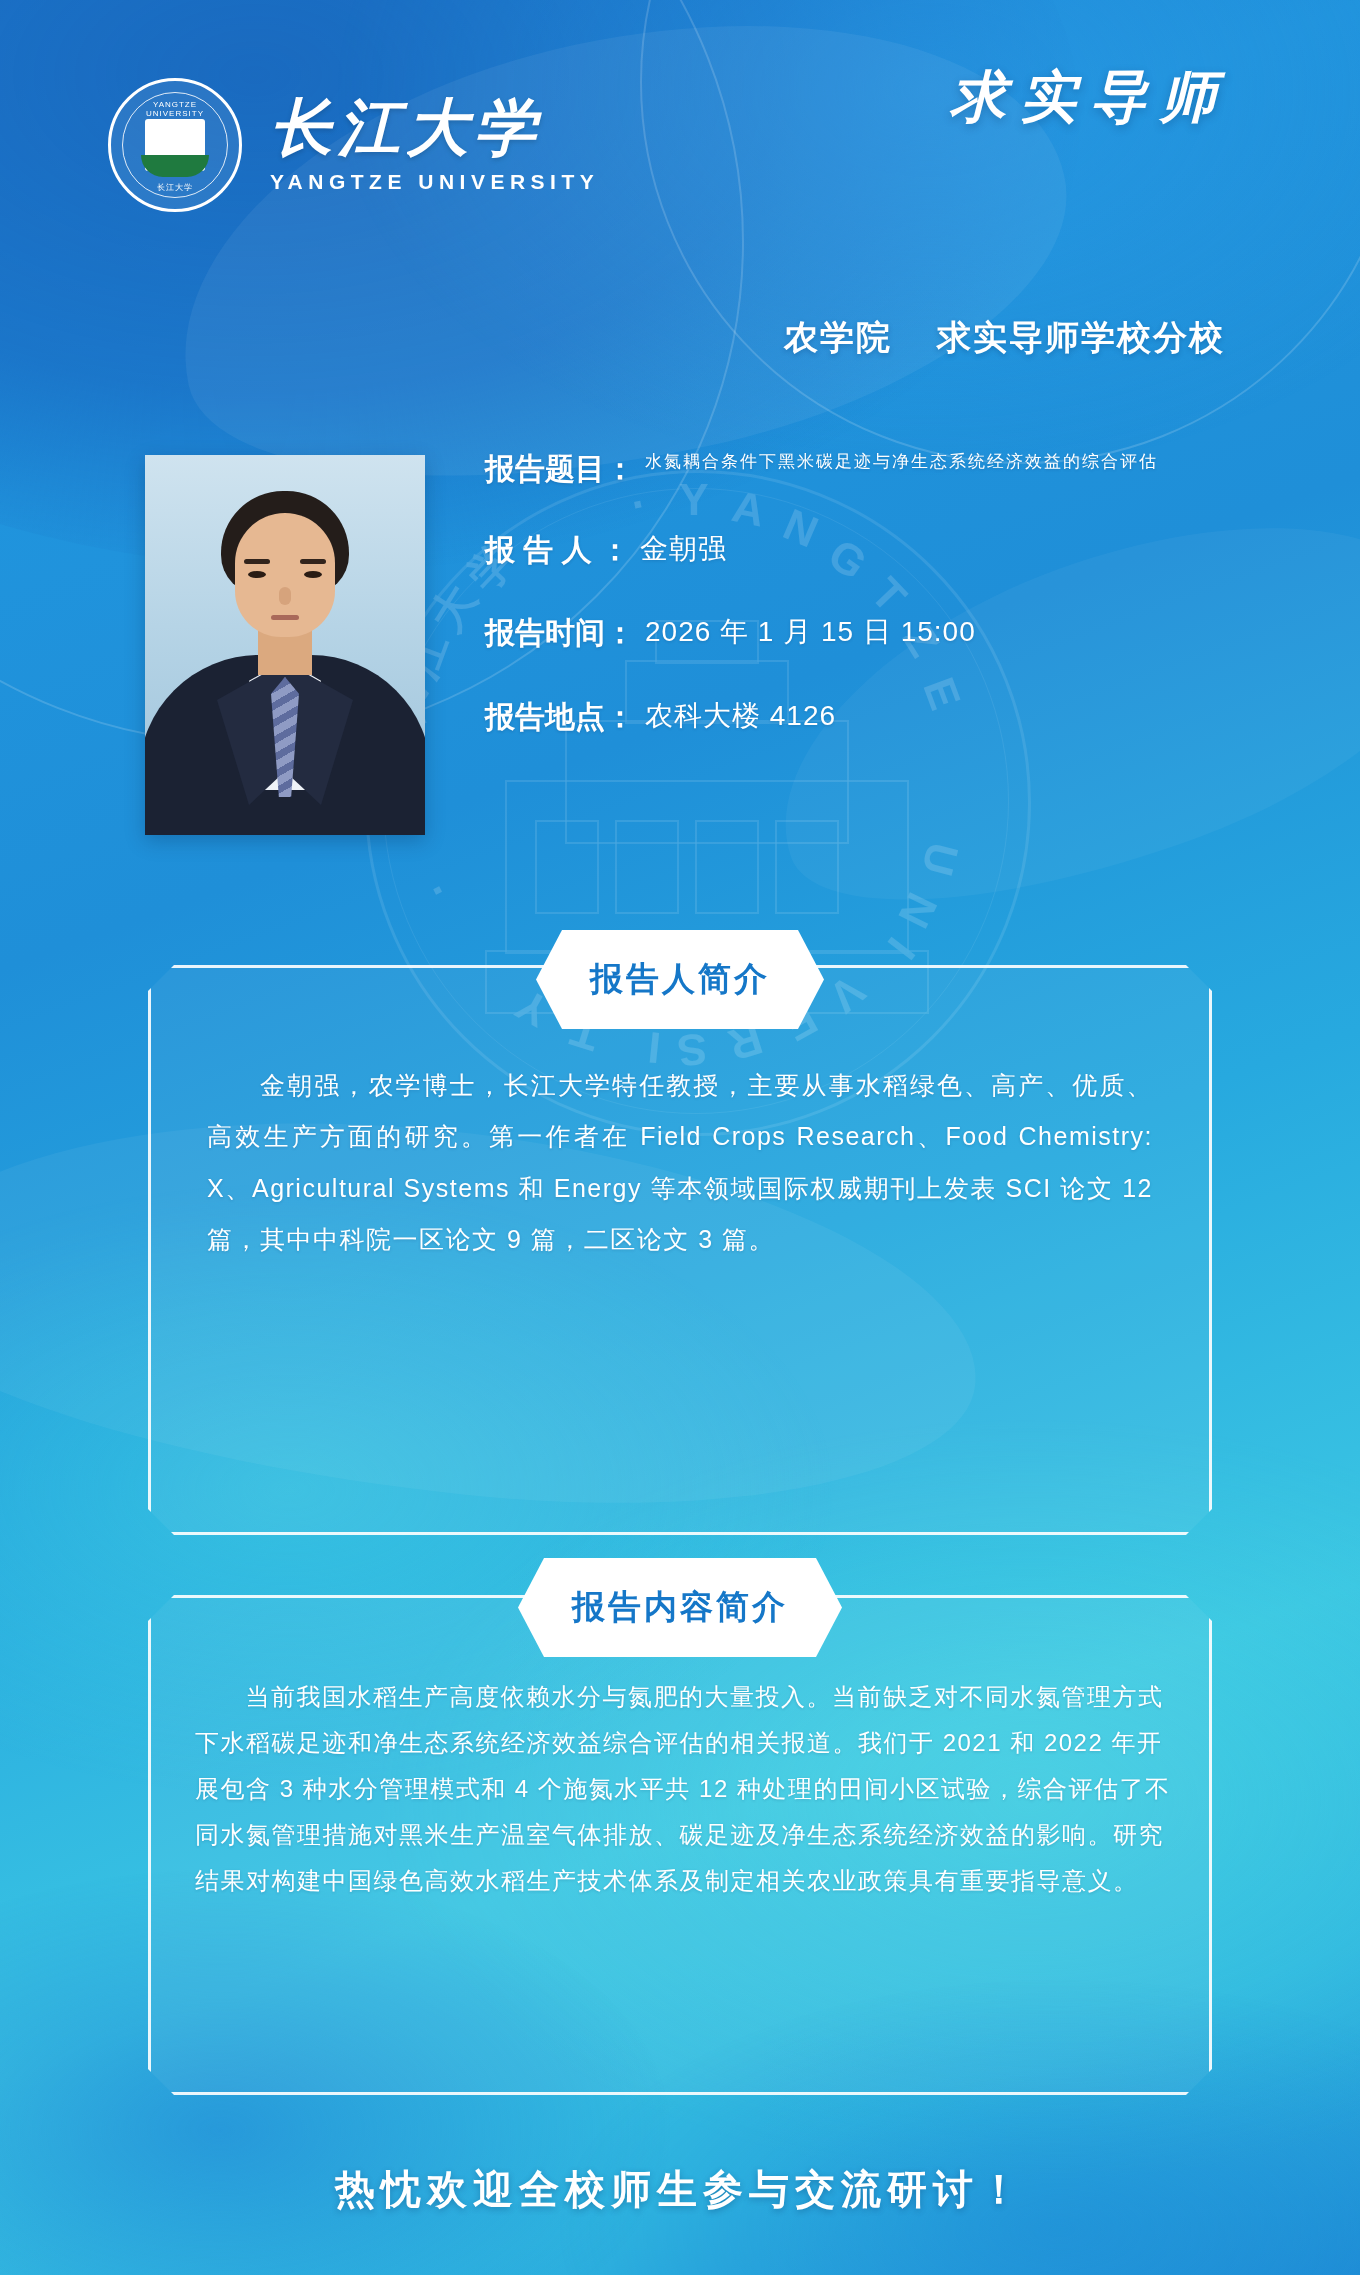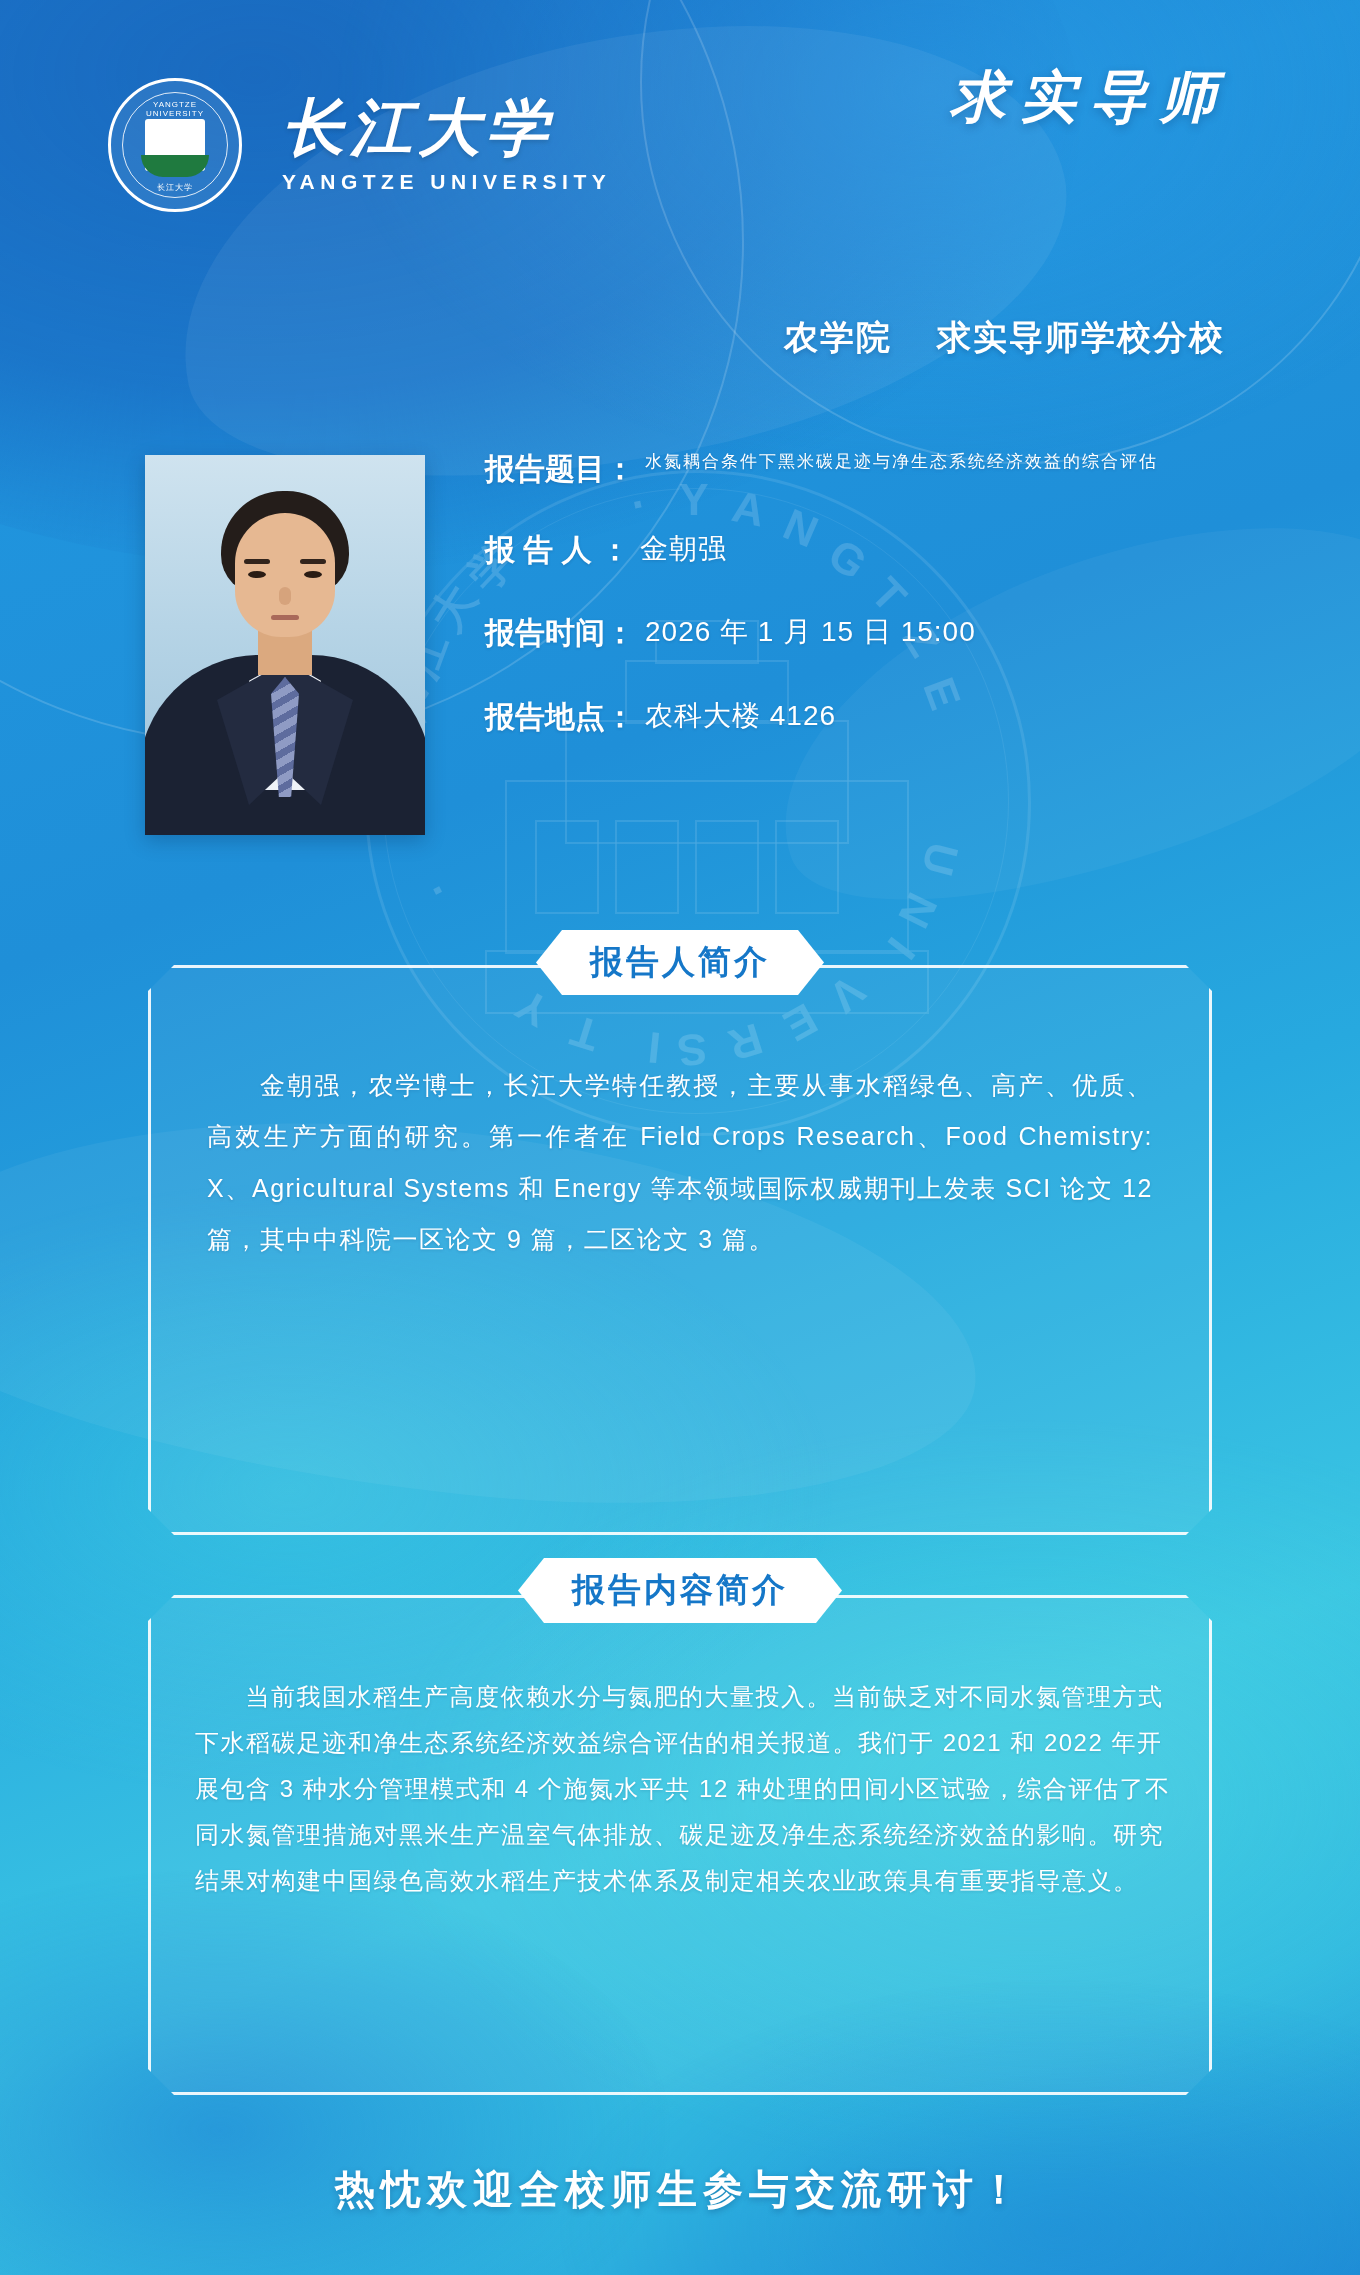--- a/index.html
+++ b/index.html
@@ -111,21 +111,21 @@
   }
   .wm-building div { position: absolute; border: 2px solid rgba(255,255,255,0.6); }
 
   
   .header { position: absolute; left: 0; top: 0; width: 100%; height: 270px; }
   .logo-wrap {
     position: absolute;
     left: 108px; top: 78px;
     display: flex;
     align-items: center;
-    gap: 40px;
+    gap: 28px;
   }
   .crest {
     width: 128px; height: 128px;
     border-radius: 50%;
     border: 3px solid #ffffff;
     position: relative;
     background: rgba(255,255,255,0.08);
     display: flex; align-items: center; justify-content: center;
     flex-shrink: 0;
   }
@@ -283,21 +283,21 @@
   }
   .panel-head {
     position: absolute;
     left: 50%;
     transform: translateX(-50%);
     background: #ffffff;
     color: #1577c8;
     font-size: 33px;
     font-weight: 700;
     letter-spacing: 3px;
-    padding: 10px 54px;
+    padding: 27px 54px;
     clip-path: polygon(26px 0, calc(100% - 26px) 0, 100% 50%, calc(100% - 26px) 100%, 26px 100%, 0 50%);
     z-index: 5;
     white-space: nowrap;
   }
   .panel-body {
     font-size: 25px;
     line-height: 2.05;
     letter-spacing: 1.5px;
     text-shadow: 0 1px 3px rgba(0,40,90,0.18);
   }

